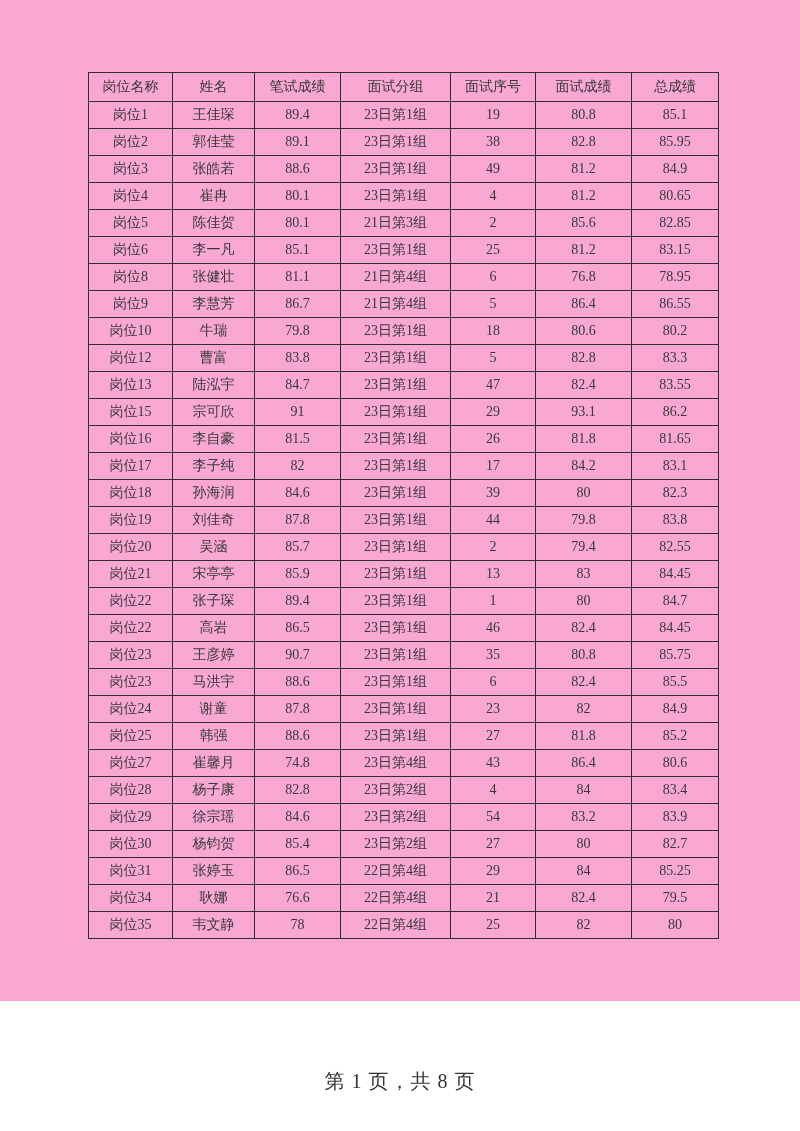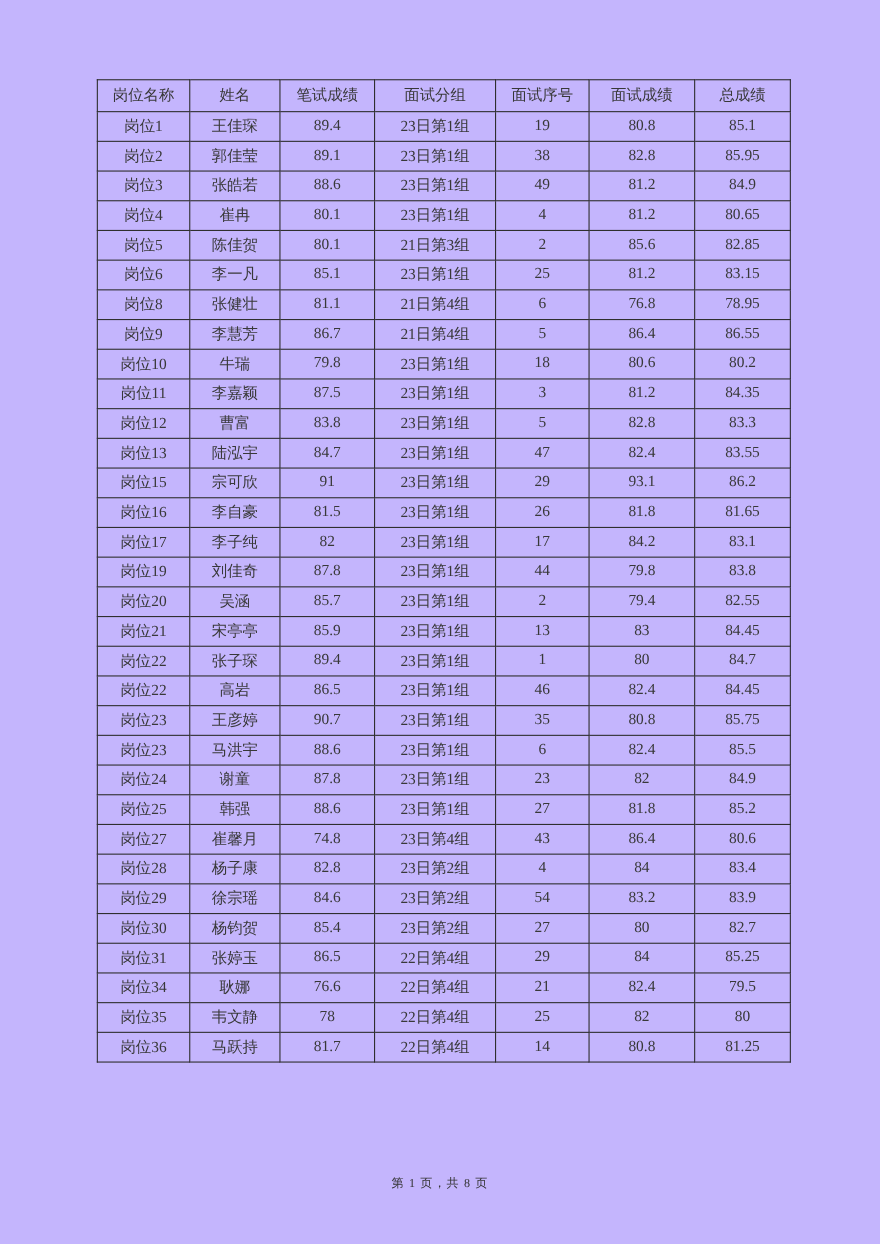--- a/index.html
+++ b/index.html
@@ -5,21 +5,21 @@
   html,body{margin:0;padding:0;}
   body{
     width:800px;height:1131px;
     background:#ffffff;
     font-family:"Liberation Serif","DejaVu Serif",serif;
     color:#3a3a3a;
     position:relative;
     overflow:hidden;
   }
   .page{
-    position:absolute;left:0;top:0;width:800px;height:1131px;background:#c4b5fd;
+    position:absolute;left:0;top:0;width:800px;height:1001px;background:#f9a8d4;
   }
   table.scores{
     position:absolute;
     left:88px;top:72px;
     width:630px;
     border-collapse:collapse;
     table-layout:fixed;
     font-size:14px;
     color:#383838;
   }
@@ -31,21 +31,21 @@
     font-weight:normal;
     white-space:nowrap;
     overflow:hidden;
   }
   table.scores thead th{height:28px;}
   table.scores tbody td{height:26px;}
   .footer{
     position:absolute;
     left:0;top:1068px;width:800px;
     text-align:center;
-    font-size:11px;
+    font-size:20px;
     letter-spacing:1px;
     color:#333333;
   }
 </style>
 </head>
 <body>
 
 <div class="page">
 
   <table class="scores">
@@ -145,29 +145,20 @@
         <tr>
           <td>岗位10</td>
           <td>牛瑞</td>
           <td>79.8</td>
           <td>23日第1组</td>
           <td>18</td>
           <td>80.6</td>
           <td>80.2</td>
         </tr>
         <tr>
-          <td>岗位11</td>
-          <td>李嘉颖</td>
-          <td>87.5</td>
-          <td>23日第1组</td>
-          <td>3</td>
-          <td>81.2</td>
-          <td>84.35</td>
-        </tr>
-        <tr>
           <td>岗位12</td>
           <td>曹富</td>
           <td>83.8</td>
           <td>23日第1组</td>
           <td>5</td>
           <td>82.8</td>
           <td>83.3</td>
         </tr>
         <tr>
           <td>岗位13</td>
@@ -197,20 +188,29 @@
           <td>81.65</td>
         </tr>
         <tr>
           <td>岗位17</td>
           <td>李子纯</td>
           <td>82</td>
           <td>23日第1组</td>
           <td>17</td>
           <td>84.2</td>
           <td>83.1</td>
+        </tr>
+        <tr>
+          <td>岗位18</td>
+          <td>孙海润</td>
+          <td>84.6</td>
+          <td>23日第1组</td>
+          <td>39</td>
+          <td>80</td>
+          <td>82.3</td>
         </tr>
         <tr>
           <td>岗位19</td>
           <td>刘佳奇</td>
           <td>87.8</td>
           <td>23日第1组</td>
           <td>44</td>
           <td>79.8</td>
           <td>83.8</td>
         </tr>
@@ -342,27 +342,18 @@
         </tr>
         <tr>
           <td>岗位35</td>
           <td>韦文静</td>
           <td>78</td>
           <td>22日第4组</td>
           <td>25</td>
           <td>82</td>
           <td>80</td>
         </tr>
-        <tr>
-          <td>岗位36</td>
-          <td>马跃持</td>
-          <td>81.7</td>
-          <td>22日第4组</td>
-          <td>14</td>
-          <td>80.8</td>
-          <td>81.25</td>
-        </tr>
       </tbody>
   </table>
 
   <div class="footer">第 1 页，共 8 页</div>
 
 </div>
 
 </body></html>

